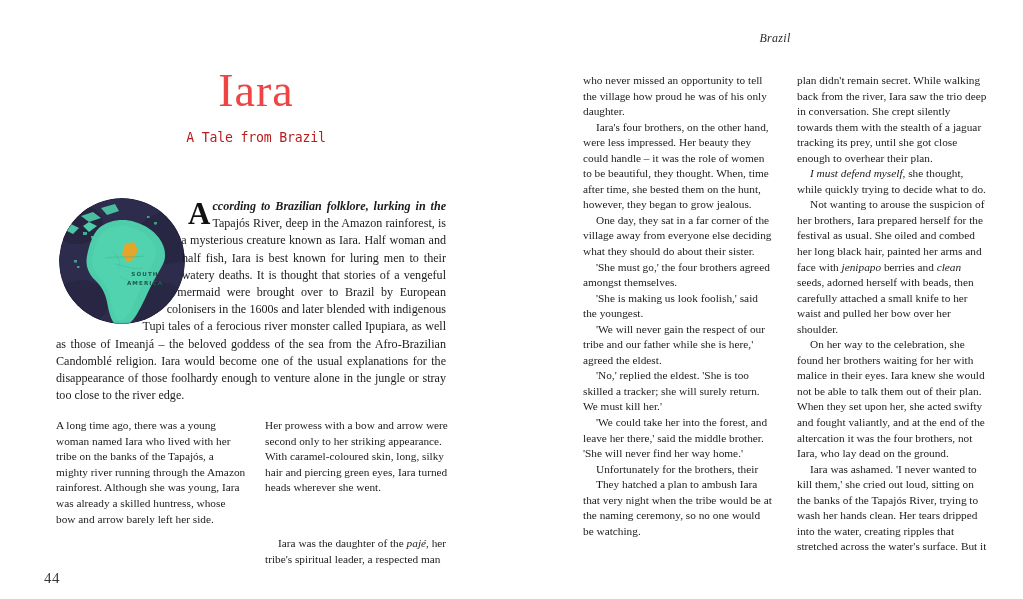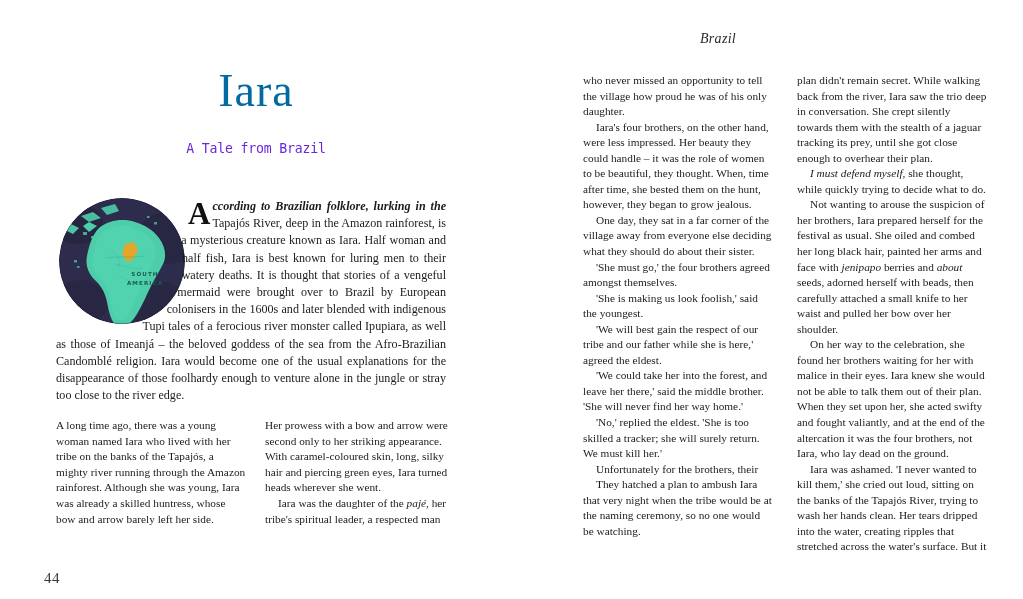--- a/index.html
+++ b/index.html
@@ -21,23 +21,23 @@
     height: 599px;
     background: #ffffff;
   }
 
   
   .running-header {
     position: absolute;
     top: 31px;
     left: 700px;
     width: 150px;
-    text-align: left;
+    text-align: center;
     font-style: italic;
-    font-size: 14px;
+    font-size: 12px;
     letter-spacing: 0.3px;
     color: #2a2a2a;
   }
 
   
   .folio {
     position: absolute;
     left: 44px;
     top: 570px;
     font-size: 15px;
@@ -60,28 +60,28 @@
     top: 68px;
     width: 400px;
     text-align: center;
   }
   .story-title {
     font-family: "Liberation Serif", "DejaVu Serif", serif;
     font-size: 46px;
     line-height: 1.0;
     letter-spacing: 1px;
     font-weight: 400;
-    color: #0369a1;
-    margin: 0 0 25px 0;
+    color: #ef4444;
+    margin: 0 0 14px 0;
   }
   .story-subtitle {
     font-family: "DejaVu Sans Mono", "Liberation Mono", monospace;
     font-size: 13.2px;
     line-height: 1.45;
-    color: #6d28d9;
+    color: #b91c1c;
     letter-spacing: -0.2px;
   }
   .story-subtitle .line2 { display: block; }
 
   
   .globe-wrap {
     position: absolute;
     left: 59px;
     top: 198px;
     width: 126px;
@@ -146,21 +146,21 @@
   .verso-col {
     width: 191px;
     font-size: 11.3px;
     line-height: 15.6px;
     color: #1b1b1b;
   }
   .verso-col p {
     margin: 0;
     text-indent: 0;
   }
-  .verso-col p + p { text-indent: 13px; }
+  .verso-col p + p { text-indent: 13px; margin-top: 40px; }
 
   
   .recto {
     position: absolute;
     left: 520px;
     top: 0;
     width: 511px;
     height: 472px;
   }
   .recto-cols {
@@ -272,31 +272,31 @@
 
   <div class="recto">
     <div class="recto-cols">
 
       <div class="recto-col">
         <p class="noindent">who never missed an opportunity to tell the village how proud he was of his only daughter.</p>
         <p>Iara's four brothers, on the other hand, were less impressed. Her beauty they could handle – it was the role of women to be beautiful, they thought. When, time after time, she bested them on the hunt, however, they began to grow jealous.</p>
         <p>One day, they sat in a far corner of the village away from everyone else deciding what they should do about their sister.</p>
         <p>'She must go,' the four brothers agreed amongst themselves.</p>
         <p>'She is making us look foolish,' said the youngest.</p>
-        <p>'We will best gain the respect of  our tribe and our father while she is here,' agreed the eldest.</p>
+        <p>'We will never gain the respect of  our tribe and our father while she is here,' agreed the eldest.</p>
+        <p>'No,' replied the eldest. 'She is too skilled a tracker; she will surely return. We must kill her.'</p>
         <p>'We could take her into the forest, and leave her there,' said the middle brother. 'She will never find her way home.'</p>
-        <p>'No,' replied the eldest. 'She is too skilled a tracker; she will surely return. We must kill her.'</p>
         <p>Unfortunately for the brothers, their</p>
         <p>They hatched a plan to ambush Iara that very night when the tribe would be at the naming ceremony, so no one would be watching.</p>
       </div>
 
       <div class="recto-col">
         <p class="noindent">plan didn't remain secret. While walking back from the river, Iara saw the trio deep in conversation. She crept silently towards them with the stealth of a jaguar tracking its prey, until she got close enough to overhear their plan.</p>
         <p><i>I must defend myself</i>, she thought, while quickly trying to decide what to do.</p>
-        <p>Not wanting to arouse the suspicion of her brothers, Iara prepared herself for the festival as usual. She oiled and combed her long black hair, painted her arms and face with <i>jenipapo</i> berries and <i>about</i> seeds, adorned herself with beads, then carefully attached a small knife to her waist and pulled her bow over her shoulder.</p>
+        <p>Not wanting to arouse the suspicion of her brothers, Iara prepared herself for the festival as usual. She oiled and combed her long black hair, painted her arms and face with <i>jenipapo</i> berries and <i>clean</i> seeds, adorned herself with beads, then carefully attached a small knife to her waist and pulled her bow over her shoulder.</p>
         <p>On her way to the celebration, she found her brothers waiting for her with malice in their eyes. Iara knew she would not be able to talk them out of their plan. When they set upon her, she acted swifty and  fought valiantly, and at the end of the altercation it was the four brothers, not Iara, who lay dead on the ground.</p>
         <p>Iara was ashamed. 'I never wanted to kill them,' she cried out loud, sitting on the banks of the Tapajós River, trying to wash her hands clean. Her tears dripped into the water, creating ripples that stretched across the water's surface. But it</p>
       </div>
 
     </div>
   </div>
 
   <div class="folio">44</div>
 
 </div>

